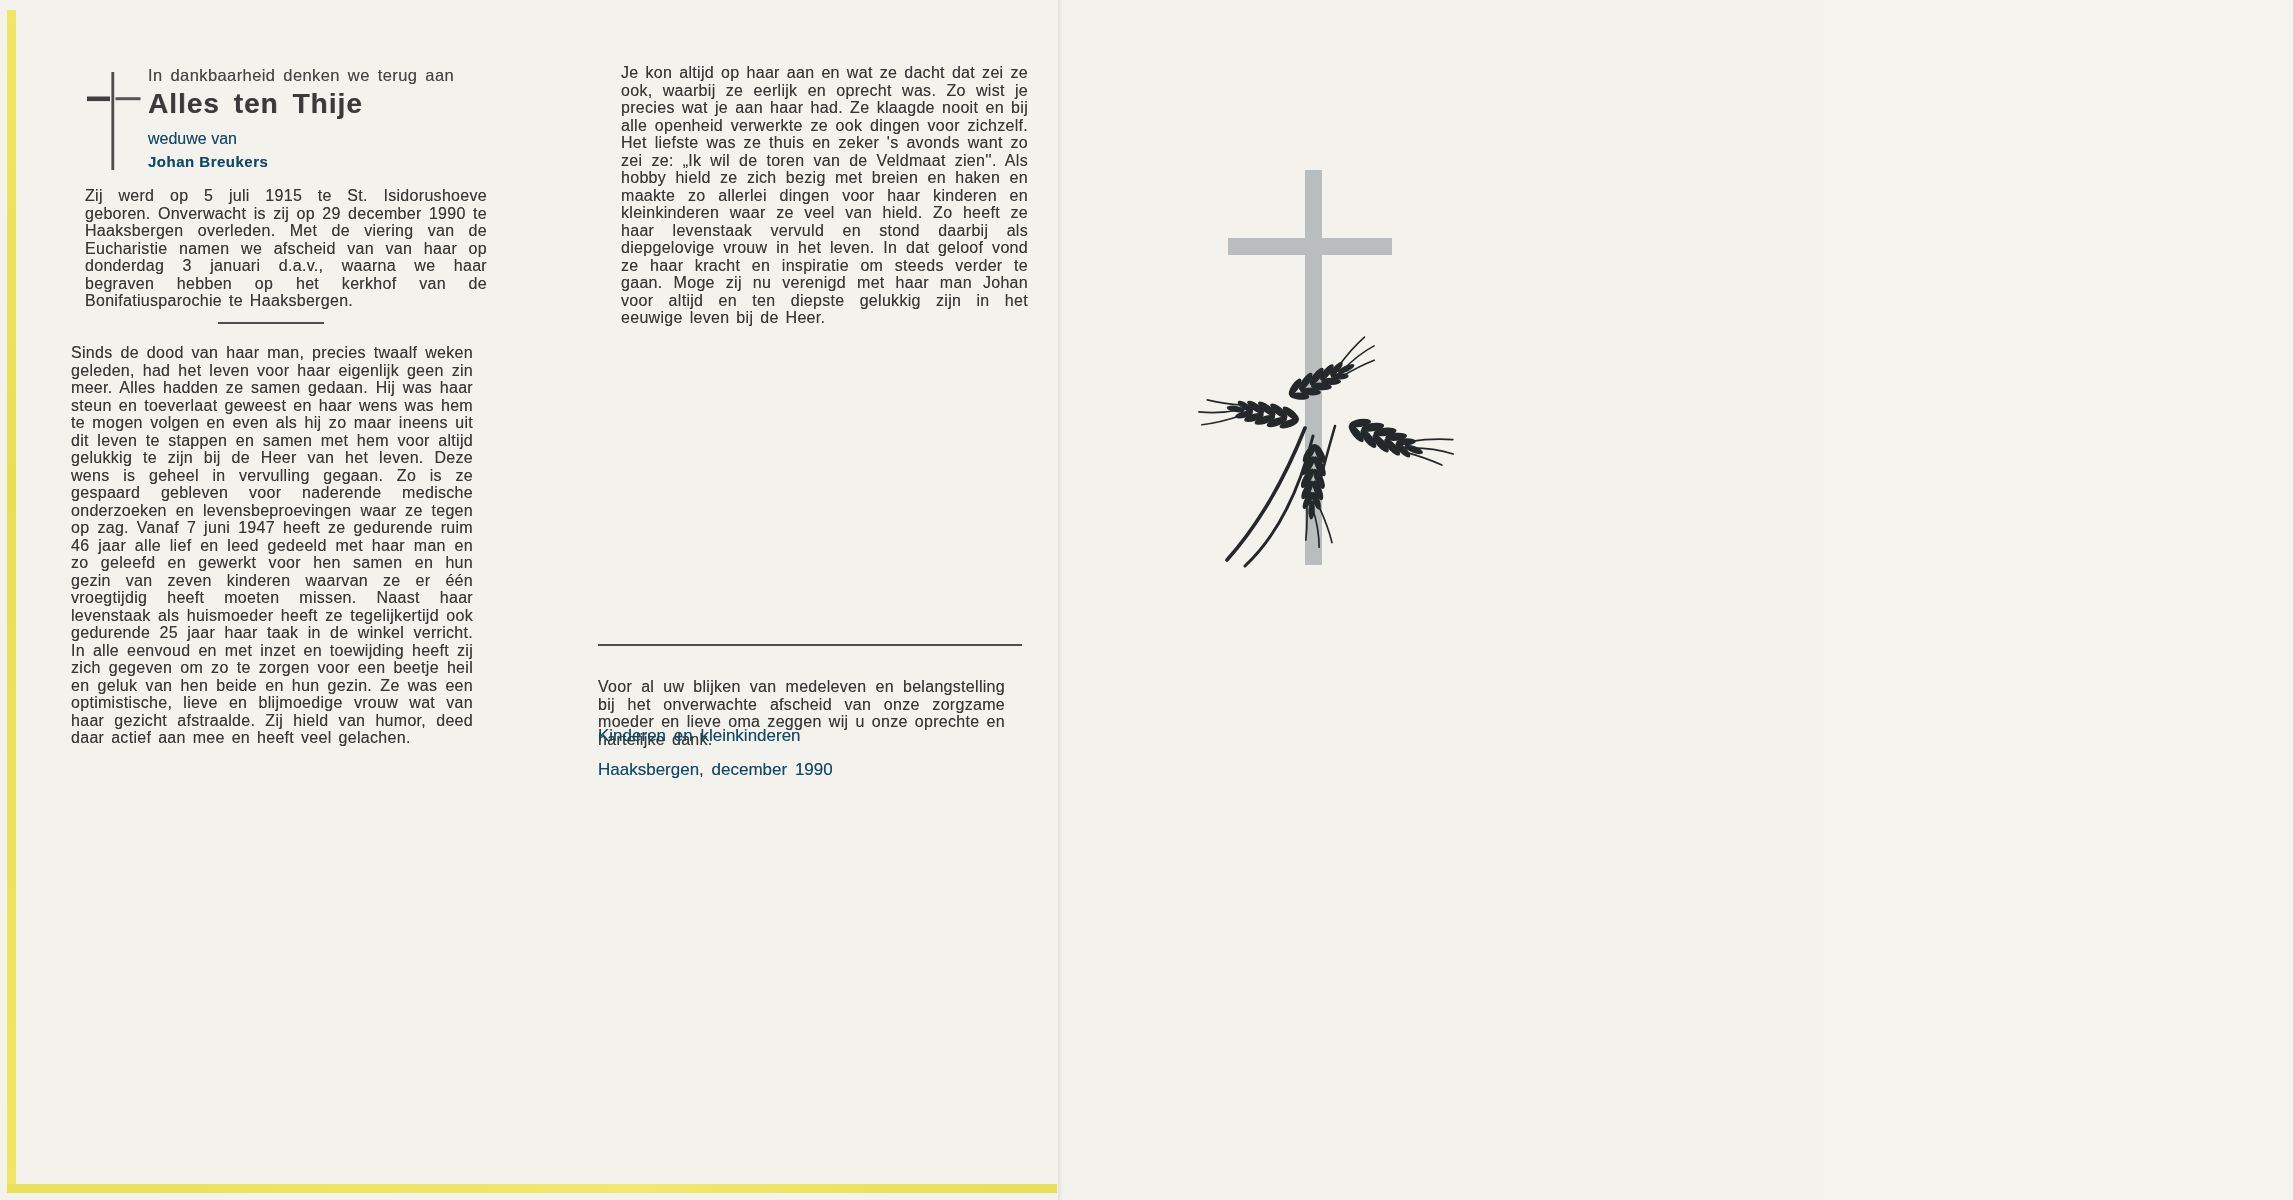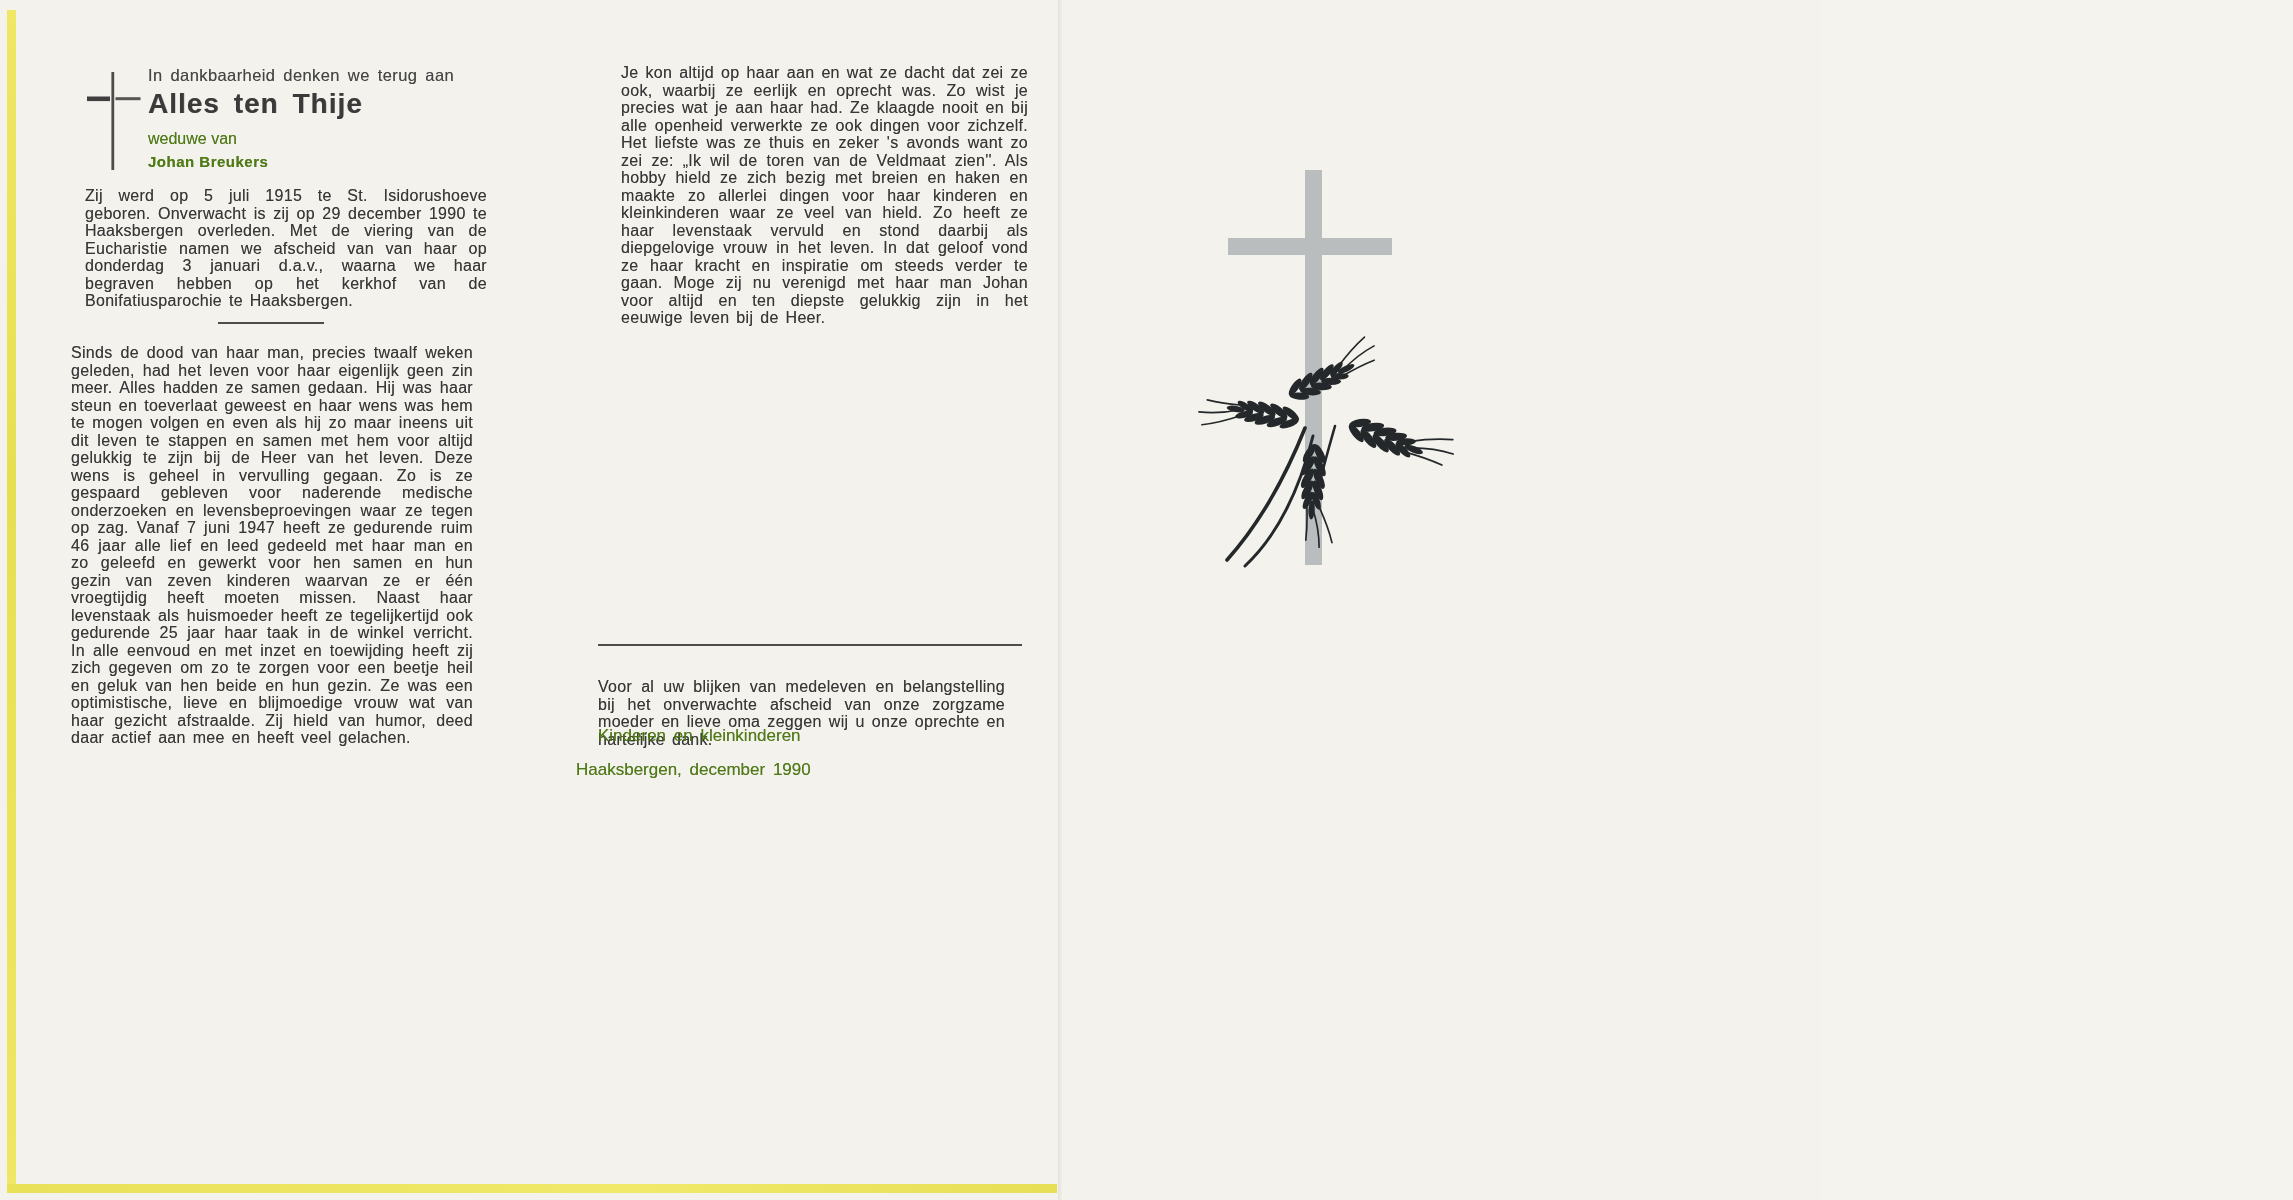--- a/index.html
+++ b/index.html
@@ -34,36 +34,36 @@
     text-align: justify;
     font-size: 16px;
     line-height: 17.5px;
     color: #373737;
     letter-spacing: 0.3px;
     word-spacing: 2.2px;
     text-shadow: 0 0 0.4px rgba(55,55,55,0.55);
   }
   .line {
     position: absolute;
-    color: #4d7c0f;
+    color: #0c4a6e;
     text-shadow: 0 0 0.4px rgba(55,55,55,0.5);
   }
   .intro      { left: 148px; top: 66px;  font-size: 16.5px; letter-spacing: 0.4px; word-spacing: 3px; color: #454545; }
   .name       { left: 148px; top: 88px;  font-size: 28px; font-weight: bold; letter-spacing: 1px; word-spacing: 5px; color: #3a3a3a; text-shadow: 0.4px 0.4px 0.4px rgba(60,60,60,0.5); }
   .relation   { left: 148px; top: 130px; font-size: 16px; }
   .husband    { left: 148px; top: 153px; font-size: 15px; font-weight: bold; letter-spacing: 0.5px; }
   .p1 { left: 85px;  top: 187px; width: 402px; }
   .p2 { left: 71px;  top: 344px; width: 402px; }
   .m1 { left: 598px; top: 64px;  width: 407px; margin-left: 23px; }
   .m2 { left: 598px; top: 678px; width: 407px; }
   .divider { position: absolute; height: 0; border-top: 2px solid #4d4d4d; }
   .d1 { left: 218px; top: 322px; width: 106px; }
   .d2 { left: 598px; top: 644px; width: 424px; }
   .signature  { left: 598px; top: 726px; width: 407px; font-size: 17px; word-spacing: 3px; }
-  .place-date { left: 576px; top: 760px; font-size: 17px; word-spacing: 3px; }
+  .place-date { left: 598px; top: 760px; font-size: 17px; word-spacing: 3px; }
   
   .small-cross { position: absolute; left: 86px; top: 64px; }
   .big-illustration { position: absolute; left: 1185px; top: 158px; }
   .awn { fill: none; stroke: #24282a; stroke-width: 1.6px; stroke-linecap: round; }
   .stem { fill: none; stroke: #24282a; stroke-linecap: round; }
 </style>
 </head>
 <body>
 
 <div class="scan">

